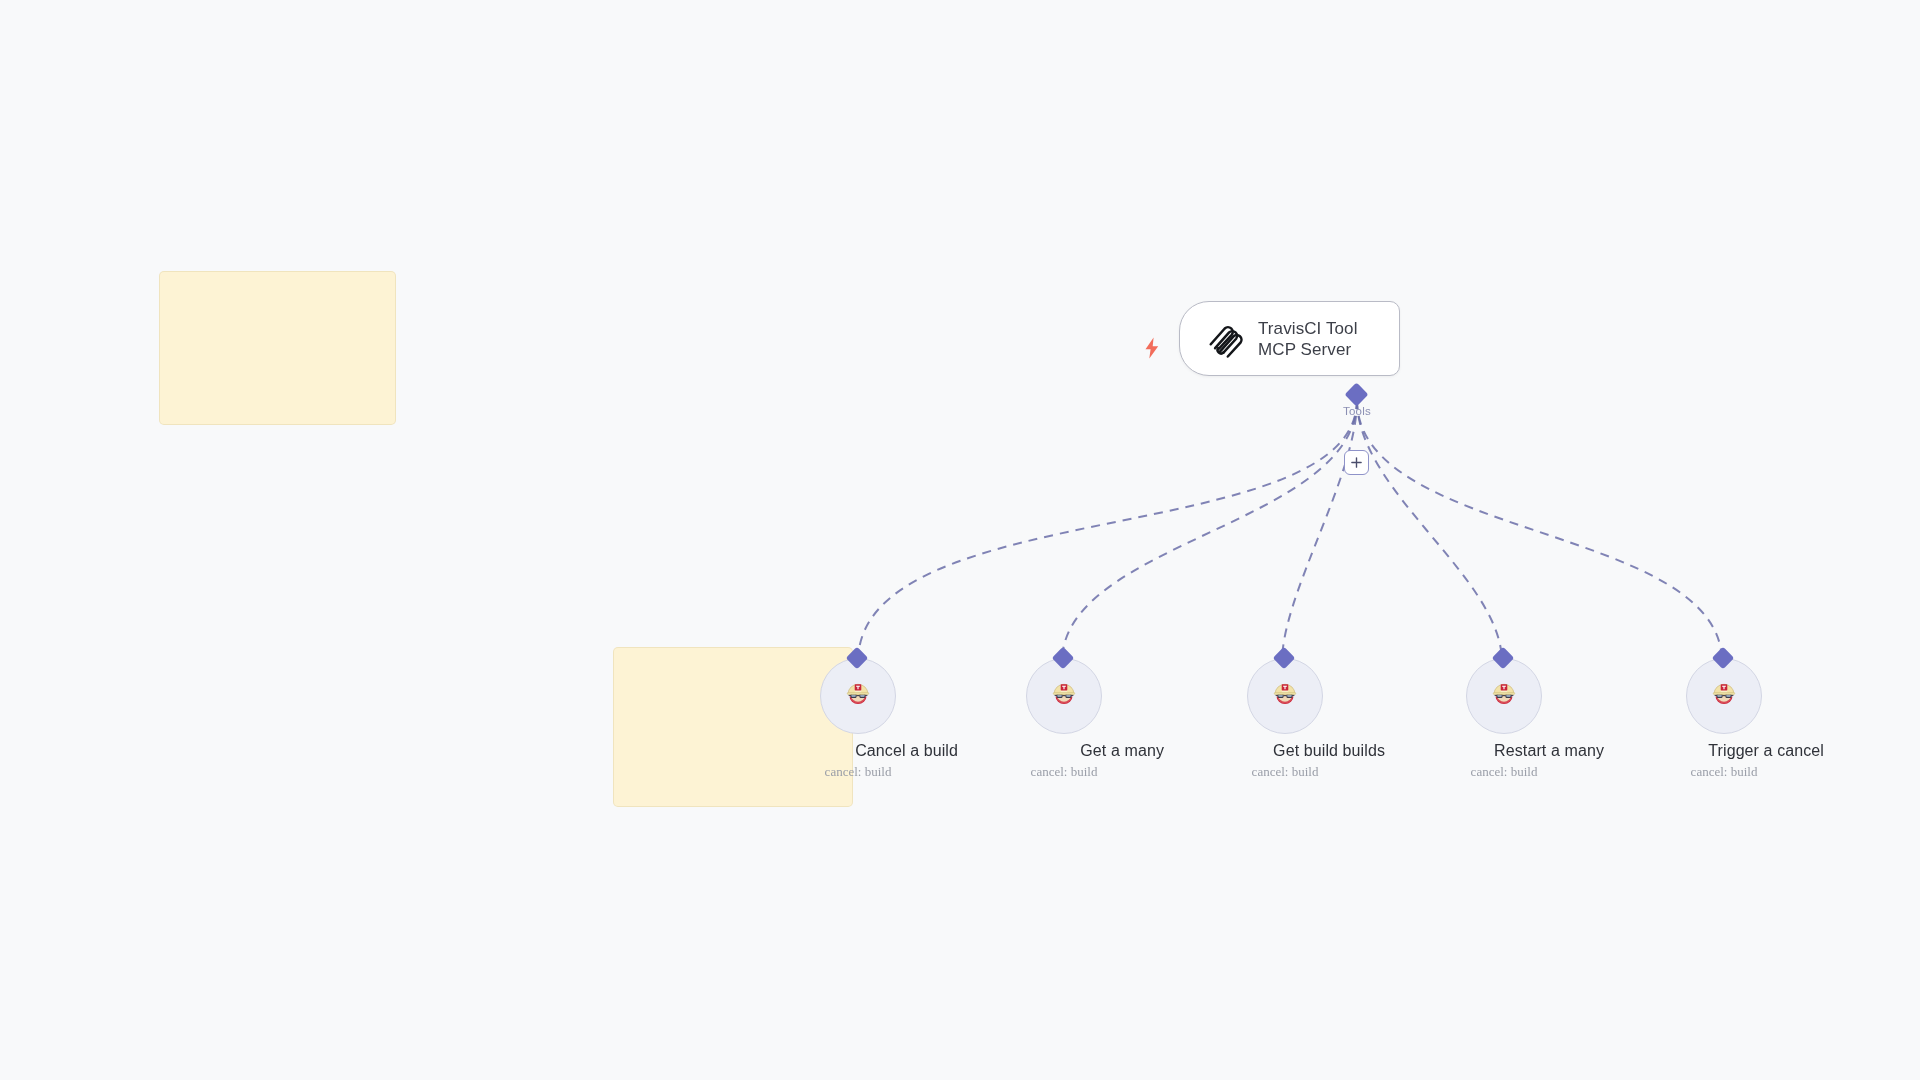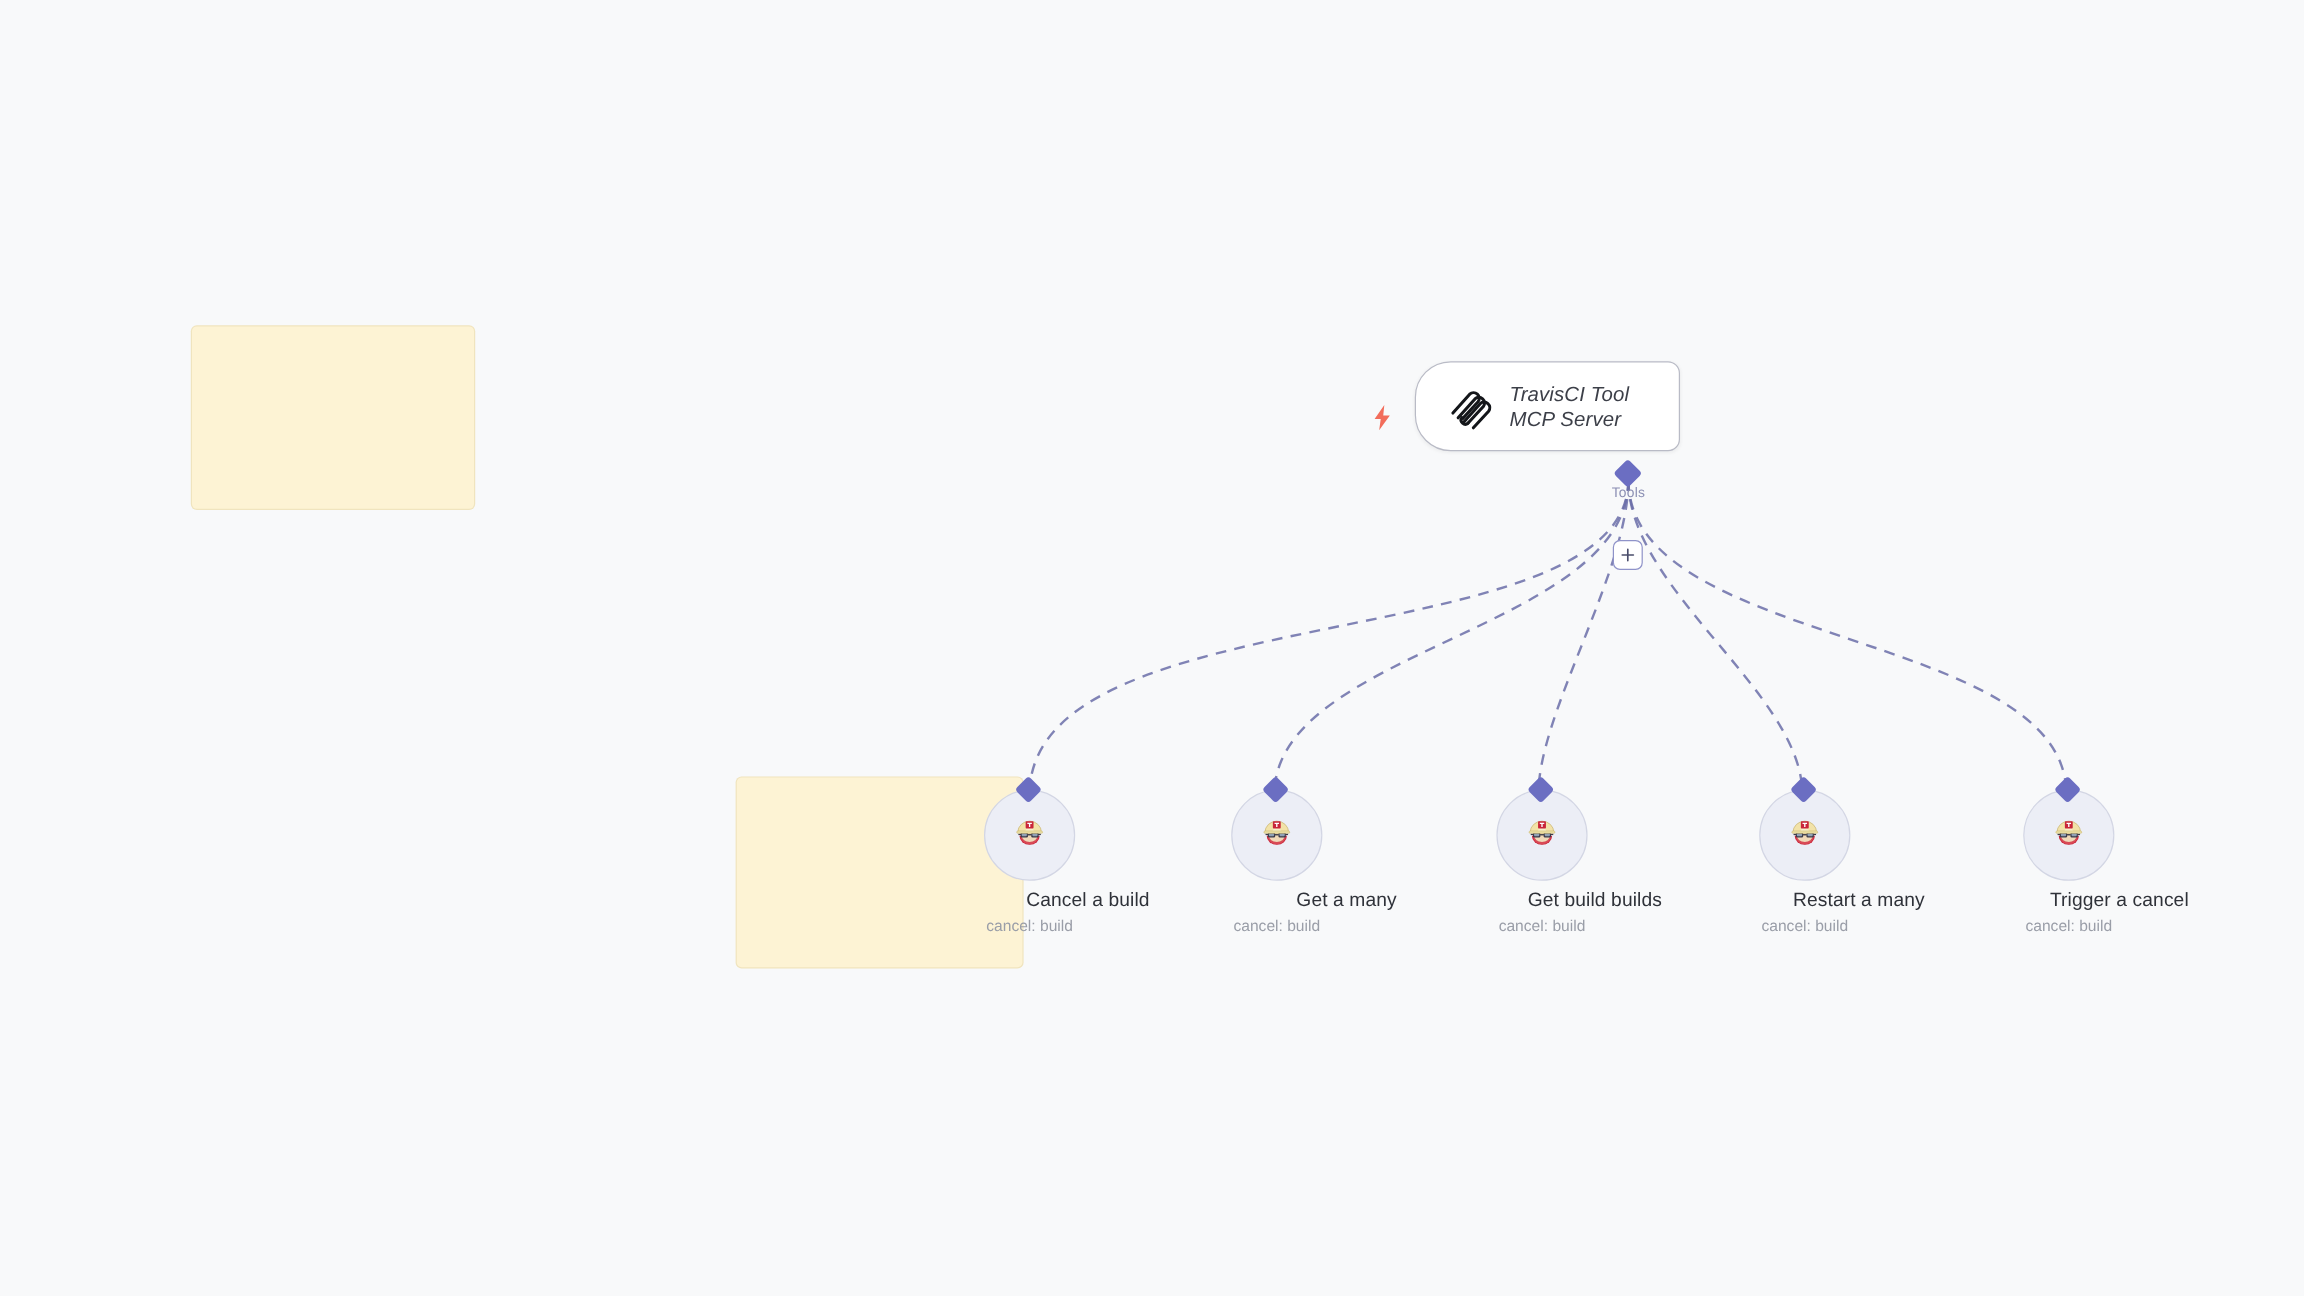--- a/index.html
+++ b/index.html
@@ -68,21 +68,20 @@
     align-items: center;
     justify-content: center;
   }
   #mcp-text {
     margin-left: 14px;
     font-size: 17px;
     line-height: 21px;
     color: #3c3f48;
     letter-spacing: 0.1px;
     white-space: pre-line;
-    font-style: italic;
   }
 
   
   #lightning-icon {
     position: absolute;
     left: 1141px;
     top: 336px;
     width: 22px;
     height: 24px;
   }
@@ -174,20 +173,21 @@
     letter-spacing: 0.1px;
   }
   .tool-sub {
     position: absolute;
     left: -25px;
     top: 114px;
     width: 200px;
     text-align: center;
     font-size: 13px;
     color: #9a9ea8;
+    font-family: Liberation Serif, serif;
   }
 </style>
 </head>
 <body>
 
 <div id="canvas">
 
   <div class="sticky-note" id="sticky-note-0" style="left: 160px; top: 272px; width: 235px; height: 152px; background: rgb(253, 243, 212);"></div>
   <div class="sticky-note" id="sticky-note-1" style="left: 614px; top: 648px; width: 238px; height: 158px; background: rgb(253, 243, 212);"></div>
 

